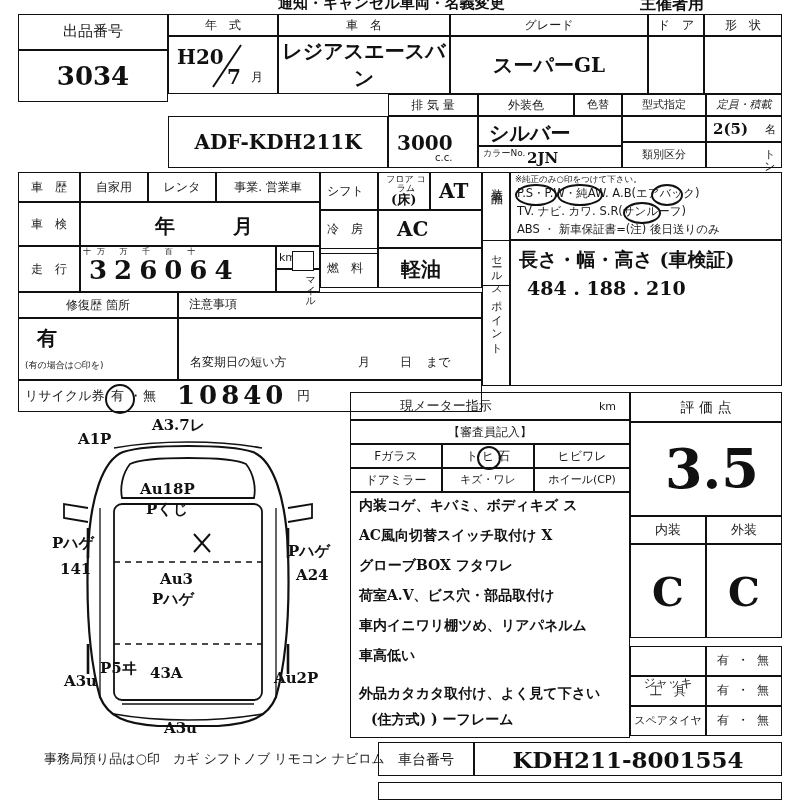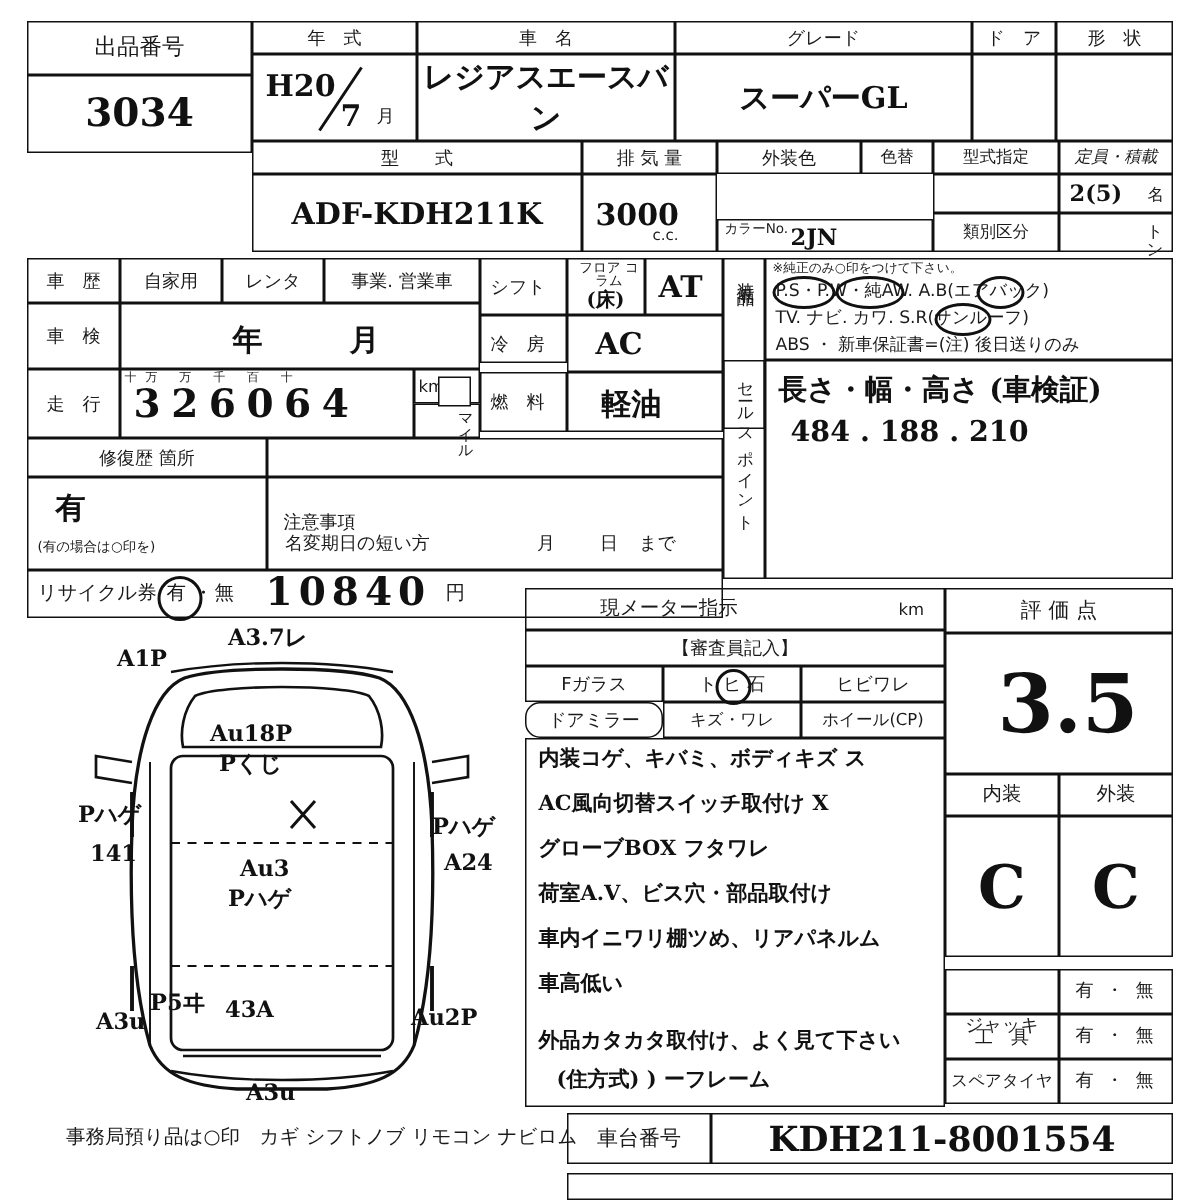--- a/index.html
+++ b/index.html
@@ -24,20 +24,24 @@
   .topbar .cut{position:absolute;top:-6px;font-size:15px;font-weight:700;color:#111;}
   .circle{position:absolute;border:2px solid #111;border-radius:50%;}
   .ellipse{position:absolute;border:2px solid #111;border-radius:50%;}
   svg{display:block;}
 </style>
 </head>
 <body>
 
 <div class="sheet">
 
+  <div class="topbar">
+    <div class="cut" style="left:278px;">通知・キャンセル車両・名義変更</div>
+    <div class="cut" style="left:640px;font-size:16px;">主催者用</div>
+  </div>
 
   <div class="box" style="left:18px;top:14px;width:150px;height:36px;">
     <div class="lbl ctr" style="left:0;top:0;width:148px;height:34px;font-size:15px;">出品番号</div>
   </div>
   <div class="box" style="left:18px;top:50px;width:150px;height:52px;">
     <div class="hand hand-lg ctr" style="position:absolute;left:0;top:0;width:148px;height:50px;">3034</div>
   </div>
 
   <div class="box" style="left:168px;top:14px;width:110px;height:22px;">
     <div class="lbl ctr" style="left:0;top:0;width:108px;height:20px;">年　式</div>
@@ -65,23 +69,20 @@
   </div>
   <div class="box" style="left:278px;top:36px;width:172px;height:58px;">
     <div class="hand hand-md ctr" style="position:absolute;left:0;top:0;width:170px;height:56px;">レジアスエースバン</div>
   </div>
   <div class="box" style="left:450px;top:36px;width:198px;height:58px;">
     <div class="hand hand-md ctr" style="position:absolute;left:0;top:0;width:196px;height:56px;">スーパーGL</div>
   </div>
   <div class="box" style="left:648px;top:36px;width:56px;height:58px;"></div>
   <div class="box" style="left:704px;top:36px;width:78px;height:58px;"></div>
 
-  <div class="box" style="left:168px;top:94px;width:220px;height:22px;">
-    <div class="lbl ctr" style="left:0;top:0;width:218px;height:20px;">型　　式</div>
-  </div>
   <div class="box" style="left:388px;top:94px;width:90px;height:22px;">
     <div class="lbl ctr" style="left:0;top:0;width:88px;height:20px;">排 気 量</div>
   </div>
   <div class="box" style="left:478px;top:94px;width:96px;height:22px;">
     <div class="lbl ctr" style="left:0;top:0;width:94px;height:20px;">外装色</div>
   </div>
   <div class="box" style="left:574px;top:94px;width:48px;height:22px;">
     <div class="lbl ctr" style="left:0;top:0;width:46px;height:20px;font-size:11px;">色替</div>
   </div>
   <div class="box" style="left:622px;top:94px;width:84px;height:22px;">
@@ -90,20 +91,23 @@
   <div class="box" style="left:706px;top:94px;width:76px;height:22px;">
     <div class="lbl ctr" style="left:0;top:0;width:74px;height:20px;font-size:11px;font-style:italic;">定員・積載</div>
   </div>
 
   <div class="box" style="left:168px;top:116px;width:220px;height:52px;">
     <div class="hand hand-md ctr" style="position:absolute;left:0;top:0;width:218px;height:50px;">ADF-KDH211K</div>
   </div>
   <div class="box" style="left:388px;top:116px;width:90px;height:52px;">
     <div class="hand hand-md" style="position:absolute;left:8px;top:14px;">3000</div>
     <div class="lbl" style="left:46px;top:36px;font-size:10px;">c.c.</div>
+  </div>
+  <div class="box" style="left:478px;top:116px;width:144px;height:30px;">
+    <div class="hand hand-md" style="position:absolute;left:10px;top:3px;">シルバー</div>
   </div>
   <div class="box" style="left:478px;top:146px;width:144px;height:22px;padding-left:40px;">
     <div class="lbl" style="left:4px;top:2px;font-size:9px;line-height:1.0;">カラーNo.</div>
     <div class="hand hand-sm" style="position:absolute;left:48px;top:2px;">2JN</div>
   </div>
   <div class="box" style="left:622px;top:116px;width:84px;height:26px;"></div>
   <div class="box" style="left:622px;top:142px;width:84px;height:26px;">
     <div class="lbl ctr" style="left:0;top:0;width:82px;height:24px;font-size:11px;">類別区分</div>
   </div>
   <div class="box" style="left:706px;top:116px;width:76px;height:26px;">
@@ -154,21 +158,21 @@
   </div>
 
   <div class="box" style="left:18px;top:202px;width:62px;height:44px;">
     <div class="lbl ctr" style="left:0;top:0;width:60px;height:42px;">車　検</div>
   </div>
   <div class="box" style="left:80px;top:202px;width:240px;height:44px;">
     <div class="hand hand-md" style="position:absolute;left:74px;top:10px;">年</div>
     <div class="hand hand-md" style="position:absolute;left:152px;top:10px;">月</div>
   </div>
 
-  <div class="box" style="left:320px;top:210px;width:58px;height:32px;">
+  <div class="box" style="left:320px;top:210px;width:58px;height:44px;">
     <div class="lbl" style="left:6px;top:12px;">冷　房</div>
   </div>
   <div class="box" style="left:378px;top:210px;width:104px;height:38px;">
     <div class="hand hand-md" style="position:absolute;left:18px;top:6px;">AC</div>
   </div>
 
   <div class="box" style="left:18px;top:246px;width:62px;height:46px;">
     <div class="lbl ctr" style="left:0;top:0;width:60px;height:44px;">走　行</div>
   </div>
   <div class="box" style="left:80px;top:246px;width:196px;height:46px;">
@@ -199,21 +203,21 @@
   </div>
 
   <div class="box" style="left:18px;top:292px;width:160px;height:26px;">
     <div class="lbl ctr" style="left:0;top:0;width:158px;height:24px;">修復歴 箇所</div>
   </div>
   <div class="box" style="left:18px;top:318px;width:160px;height:62px;">
     <div class="hand hand-md" style="position:absolute;left:18px;top:6px;">有</div>
     <div class="lbl" style="left:6px;top:42px;font-size:9px;text-align:left;">(有の場合は○印を)</div>
   </div>
   <div class="box" style="left:178px;top:292px;width:304px;height:26px;">
-    <div class="lbl" style="left:10px;top:5px;text-align:left;margin-top:44px;">注意事項</div>
+    <div class="lbl" style="left:10px;top:5px;text-align:left;">注意事項</div>
   </div>
   <div class="box" style="left:178px;top:318px;width:304px;height:62px;">
     <div class="lbl" style="left:10px;top:38px;font-size:12px;text-align:left;">
     </div>
   </div>
   <div class="lbl" style="left:190px;top:356px;font-size:12px;">名変期日の短い方</div>
   <div class="lbl" style="left:358px;top:356px;font-size:12px;">月</div>
   <div class="lbl" style="left:400px;top:356px;font-size:12px;">日</div>
   <div class="lbl" style="left:426px;top:356px;font-size:12px;">まで</div>
 
@@ -287,21 +291,21 @@
     <div class="lbl ctr" style="left:0;top:0;width:90px;height:22px;font-size:12px;">Fガラス</div>
   </div>
   <div class="box" style="left:442px;top:444px;width:92px;height:24px;">
     <div class="lbl ctr" style="left:0;top:0;width:90px;height:22px;font-size:12px;">ト ヒ 石</div>
     <div class="circle" style="left:34px;top:1px;width:20px;height:20px;"></div>
   </div>
   <div class="box" style="left:534px;top:444px;width:96px;height:24px;">
     <div class="lbl ctr" style="left:0;top:0;width:94px;height:22px;font-size:12px;">ヒビワレ</div>
   </div>
 
-  <div class="box" style="left:350px;top:468px;width:92px;height:24px;border-radius:10px;">
+  <div class="box" style="left:350px;top:468px;width:92px;height:24px;">
     <div class="lbl ctr" style="left:0;top:0;width:90px;height:22px;font-size:12px;">ドアミラー</div>
   </div>
   <div class="box" style="left:442px;top:468px;width:92px;height:24px;">
     <div class="lbl ctr" style="left:0;top:0;width:90px;height:22px;font-size:11px;">キズ・ワレ</div>
   </div>
   <div class="box" style="left:534px;top:468px;width:96px;height:24px;">
     <div class="lbl ctr" style="left:0;top:0;width:94px;height:22px;font-size:11px;">ホイール(CP)</div>
   </div>
 
   <div class="box" style="left:350px;top:492px;width:280px;height:246px;">

